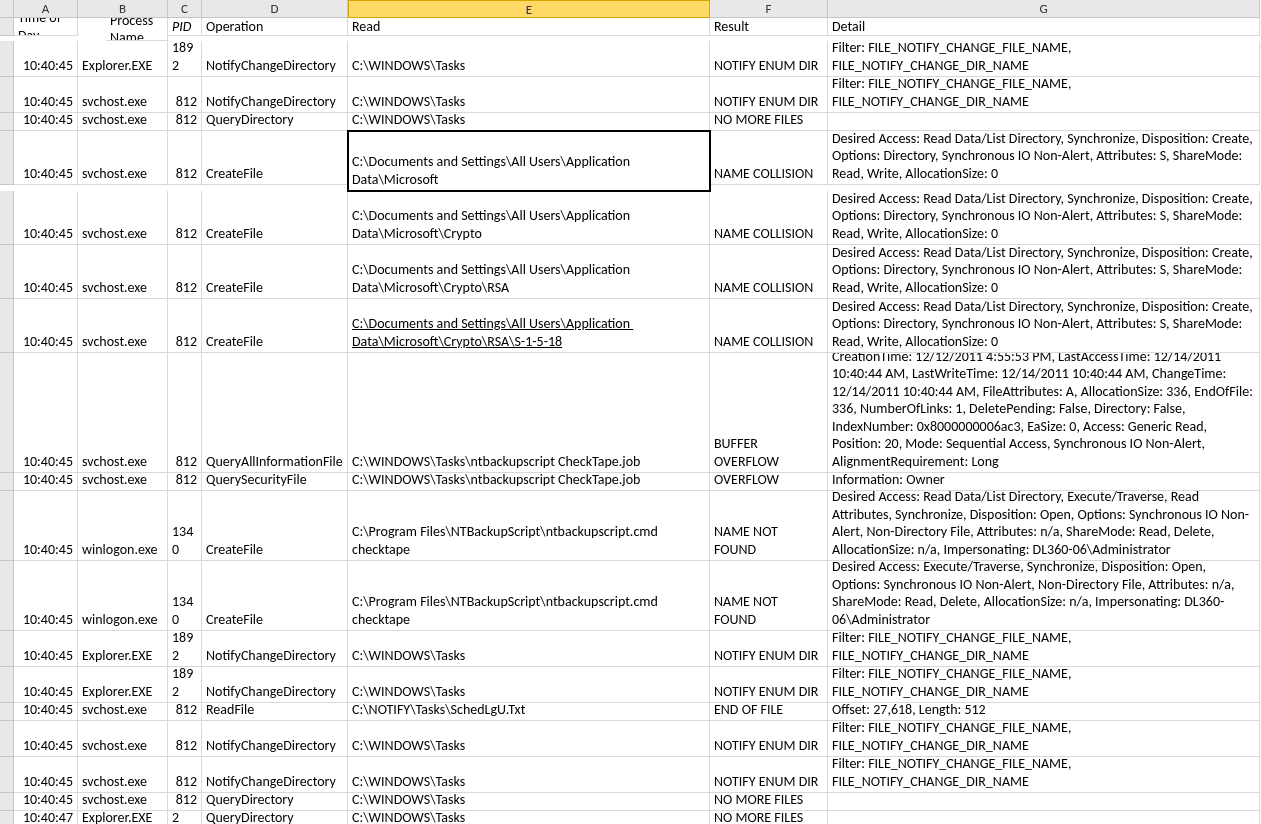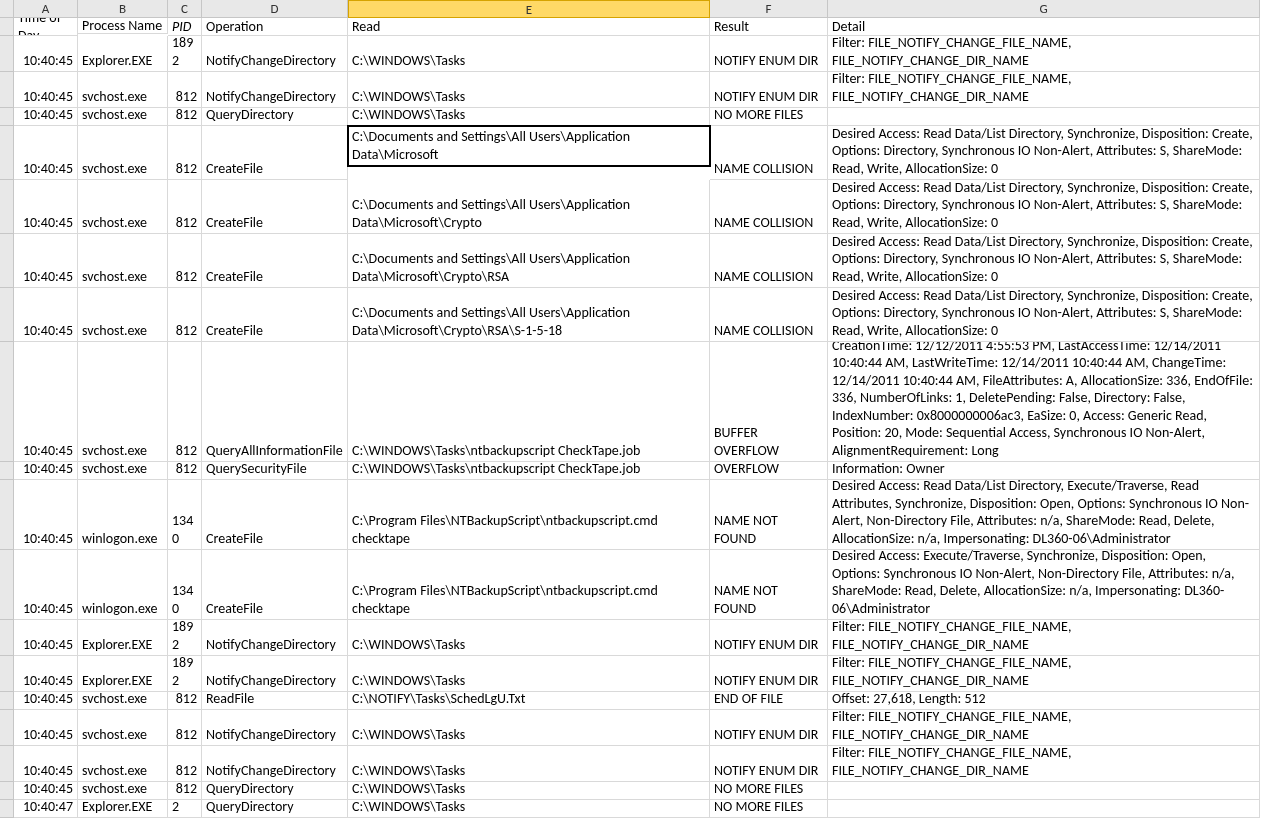--- a/index.html
+++ b/index.html
@@ -63,21 +63,21 @@
     <div class="corner" style="height: 18px;"></div>
     <div class="colhdr" style="height: 18px;">A</div>
     <div class="colhdr" style="height: 18px;">B</div>
     <div class="colhdr" style="height: 18px;">C</div>
     <div class="colhdr" style="height: 18px;">D</div>
     <div class="colhdr selected" style="height: 18px;">E</div>
     <div class="colhdr" style="height: 18px;">F</div>
     <div class="colhdr" style="height: 18px;">G</div>
     <div class="rowhdr" style="height: 18px;"></div>
     <div class="cell header-row" style="height: 18px; align-items: center;">Time of Day</div>
-    <div class="cell header-row" style="height: 16px; align-items: center;">Process Name</div>
+    <div class="cell header-row" style="height: 23px; align-items: center; margin-left: 28px;">Process Name</div>
     <div class="cell header-row" style="height: 18px; align-items: center; font-style: italic;">PID</div>
     <div class="cell header-row" style="height: 18px; align-items: center;">Operation</div>
     <div class="cell header-row" style="height: 18px; align-items: center;">Read</div>
     <div class="cell header-row" style="height: 18px; align-items: center;">Result</div>
     <div class="cell header-row" style="height: 18px; align-items: center;">Detail</div>
     <div class="rowhdr" style="height: 36px;"></div>
     <div class="cell right" style="height: 36px;">10:40:45</div>
     <div class="cell" style="height: 36px;">Explorer.EXE</div>
     <div class="cell right" style="height: 36px;">1892</div>
     <div class="cell" style="height: 36px;">NotifyChangeDirectory</div>
@@ -98,21 +98,21 @@
     <div class="cell right" style="height: 18px;">812</div>
     <div class="cell" style="height: 18px;">QueryDirectory</div>
     <div class="cell" style="height: 18px;">C:\WINDOWS\Tasks</div>
     <div class="cell" style="height: 18px;">NO MORE FILES</div>
     <div class="cell" style="height: 18px;"></div>
     <div class="rowhdr" style="height: 54px;"></div>
     <div class="cell right" style="height: 54px;">10:40:45</div>
     <div class="cell" style="height: 54px;">svchost.exe</div>
     <div class="cell right" style="height: 54px;">812</div>
     <div class="cell" style="height: 54px;">CreateFile</div>
-    <div class="cell selected" style="height: 40px;">C:\Documents and Settings\All Users\Application Data\Microsoft</div>
+    <div class="cell selected" style="height: 60px;">C:\Documents and Settings\All Users\Application Data\Microsoft</div>
     <div class="cell" style="height: 54px;">NAME COLLISION</div>
     <div class="cell" style="height: 54px;">Desired Access: Read Data/List Directory, Synchronize, Disposition: Create, Options: Directory, Synchronous IO Non-Alert, Attributes: S, ShareMode: Read, Write, AllocationSize: 0</div>
     <div class="rowhdr" style="height: 54px;"></div>
     <div class="cell right" style="height: 54px;">10:40:45</div>
     <div class="cell" style="height: 54px;">svchost.exe</div>
     <div class="cell right" style="height: 54px;">812</div>
     <div class="cell" style="height: 54px;">CreateFile</div>
     <div class="cell" style="height: 54px;">C:\Documents and Settings\All Users\Application Data\Microsoft\Crypto</div>
     <div class="cell" style="height: 54px;">NAME COLLISION</div>
     <div class="cell" style="height: 54px;">Desired Access: Read Data/List Directory, Synchronize, Disposition: Create, Options: Directory, Synchronous IO Non-Alert, Attributes: S, ShareMode: Read, Write, AllocationSize: 0</div>
@@ -122,21 +122,21 @@
     <div class="cell right" style="height: 54px;">812</div>
     <div class="cell" style="height: 54px;">CreateFile</div>
     <div class="cell" style="height: 54px;">C:\Documents and Settings\All Users\Application Data\Microsoft\Crypto\RSA</div>
     <div class="cell" style="height: 54px;">NAME COLLISION</div>
     <div class="cell" style="height: 54px;">Desired Access: Read Data/List Directory, Synchronize, Disposition: Create, Options: Directory, Synchronous IO Non-Alert, Attributes: S, ShareMode: Read, Write, AllocationSize: 0</div>
     <div class="rowhdr" style="height: 54px;"></div>
     <div class="cell right" style="height: 54px;">10:40:45</div>
     <div class="cell" style="height: 54px;">svchost.exe</div>
     <div class="cell right" style="height: 54px;">812</div>
     <div class="cell" style="height: 54px;">CreateFile</div>
-    <div class="cell" style="height: 54px;">C:\Documents and Settings\All Users\Application Data\Microsoft\Crypto\RSA\S-1-5-18</div>
+    <div class="cell" style="height: 54px; text-decoration: underline;">C:\Documents and Settings\All Users\Application Data\Microsoft\Crypto\RSA\S-1-5-18</div>
     <div class="cell" style="height: 54px;">NAME COLLISION</div>
     <div class="cell" style="height: 54px;">Desired Access: Read Data/List Directory, Synchronize, Disposition: Create, Options: Directory, Synchronous IO Non-Alert, Attributes: S, ShareMode: Read, Write, AllocationSize: 0</div>
     <div class="rowhdr" style="height: 120px;"></div>
     <div class="cell right" style="height: 120px;">10:40:45</div>
     <div class="cell" style="height: 120px;">svchost.exe</div>
     <div class="cell right" style="height: 120px;">812</div>
     <div class="cell" style="height: 120px;">QueryAllInformationFile</div>
     <div class="cell" style="height: 120px;">C:\WINDOWS\Tasks\ntbackupscript CheckTape.job</div>
     <div class="cell" style="height: 120px;">BUFFER OVERFLOW</div>
     <div class="cell" style="height: 120px;">CreationTime: 12/12/2011 4:55:53 PM, LastAccessTime: 12/14/2011 10:40:44 AM, LastWriteTime: 12/14/2011 10:40:44 AM, ChangeTime: 12/14/2011 10:40:44 AM, FileAttributes: A, AllocationSize: 336, EndOfFile: 336, NumberOfLinks: 1, DeletePending: False, Directory: False, IndexNumber: 0x8000000006ac3, EaSize: 0, Access: Generic Read, Position: 20, Mode: Sequential Access, Synchronous IO Non-Alert, AlignmentRequirement: Long</div>

